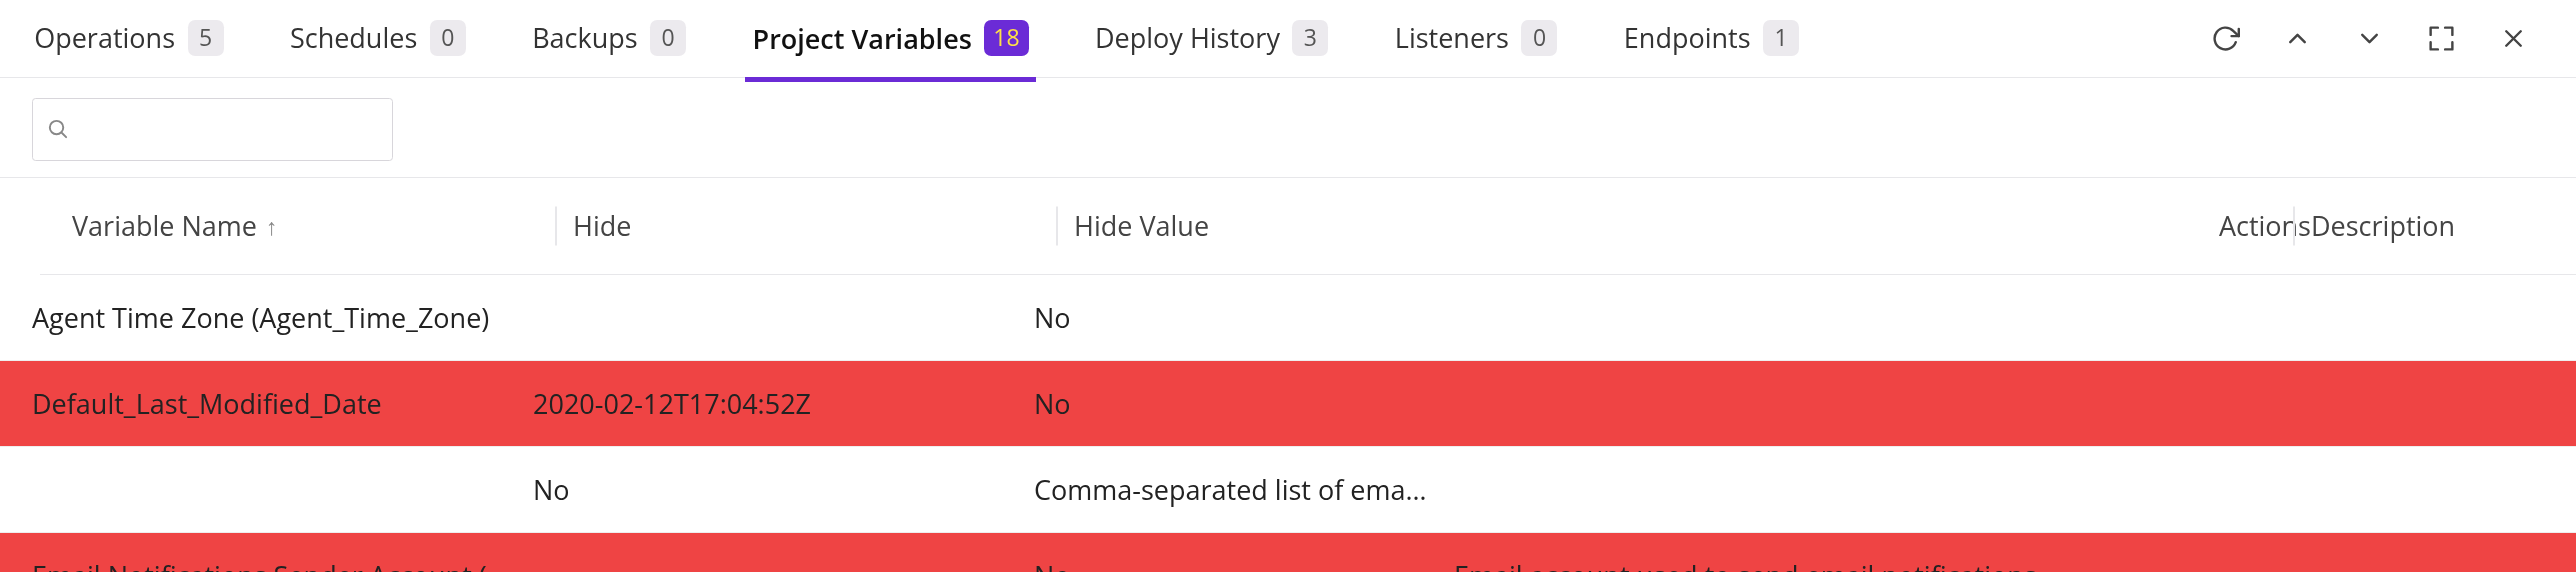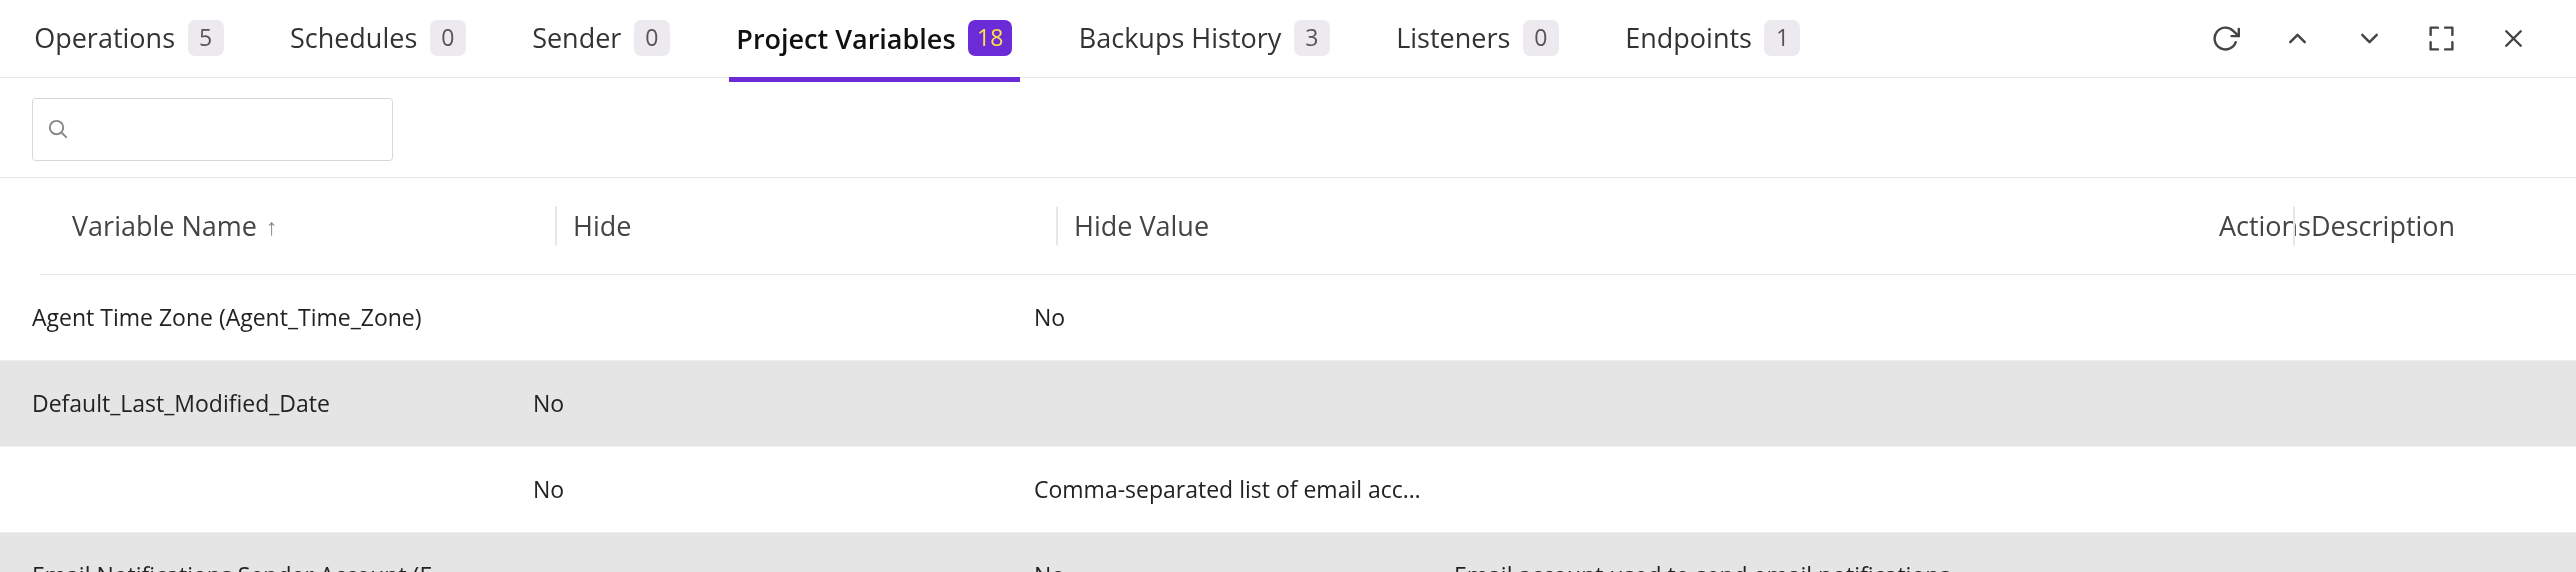--- a/index.html
+++ b/index.html
@@ -84,52 +84,52 @@
   .th { display: flex; align-items: center; gap: 9px; position: relative; }
   .th .sep { position: absolute; left: -18px; top: 50%; transform: translateY(-50%); width: 1.8px; height: 39px; background: #e7e7ea; }
   .th.actions { justify-content: flex-end; }
   .sort-arrow { color: #888; font-size: 23px; }
   .row {
     display: grid;
     grid-template-columns: 501px 501px 420px 1fr 233px;
     align-items: center;
     height: 86px;
     padding: 0 32px;
-    font-size: 23px;
+    font-size: 27px;
     color: #222;
     border-bottom: 0.9px solid #eee;
     background: #fff;
   }
-  .row.alt { background: #e5e5e5; }
+  .row.alt { background: #ef4444; }
   .cell { white-space: nowrap; overflow: hidden; text-overflow: ellipsis; padding-right: 21.5px; }
 </style>
 </head>
 <body>
 
 <div class="panel">
   <div class="tabbar">
     <div class="tabs">
       <div class="tab">
         <span>Operations</span>
         <span class="badge">5</span>
       </div>
       <div class="tab">
         <span>Schedules</span>
         <span class="badge">0</span>
       </div>
       <div class="tab">
-        <span>Sender</span>
+        <span>Backups</span>
         <span class="badge">0</span>
       </div>
       <div class="tab active">
         <span>Project Variables</span>
         <span class="badge primary">18</span>
       </div>
       <div class="tab">
-        <span>Backups History</span>
+        <span>Deploy History</span>
         <span class="badge">3</span>
       </div>
       <div class="tab">
         <span>Listeners</span>
         <span class="badge">0</span>
       </div>
       <div class="tab">
         <span>Endpoints</span>
         <span class="badge">1</span>
       </div>
@@ -204,20 +204,21 @@
 
   <div class="row">
     <div class="cell">Agent Time Zone (Agent_Time_Zone)</div>
     <div class="cell"></div>
     <div class="cell">No</div>
     <div class="cell"></div>
     <div class="cell"></div>
   </div>
   <div class="row alt">
     <div class="cell">Default_Last_Modified_Date</div>
+    <div class="cell">2020-02-12T17:04:52Z</div>
     <div class="cell">No</div>
     <div class="cell"></div>
     <div class="cell"></div>
   </div>
   <div class="row">
     <div class="cell"></div>
     <div class="cell">No</div>
     <div class="cell">Comma-separated list of email accounts to receive email notifications</div>
     <div class="cell"></div>
   </div>

